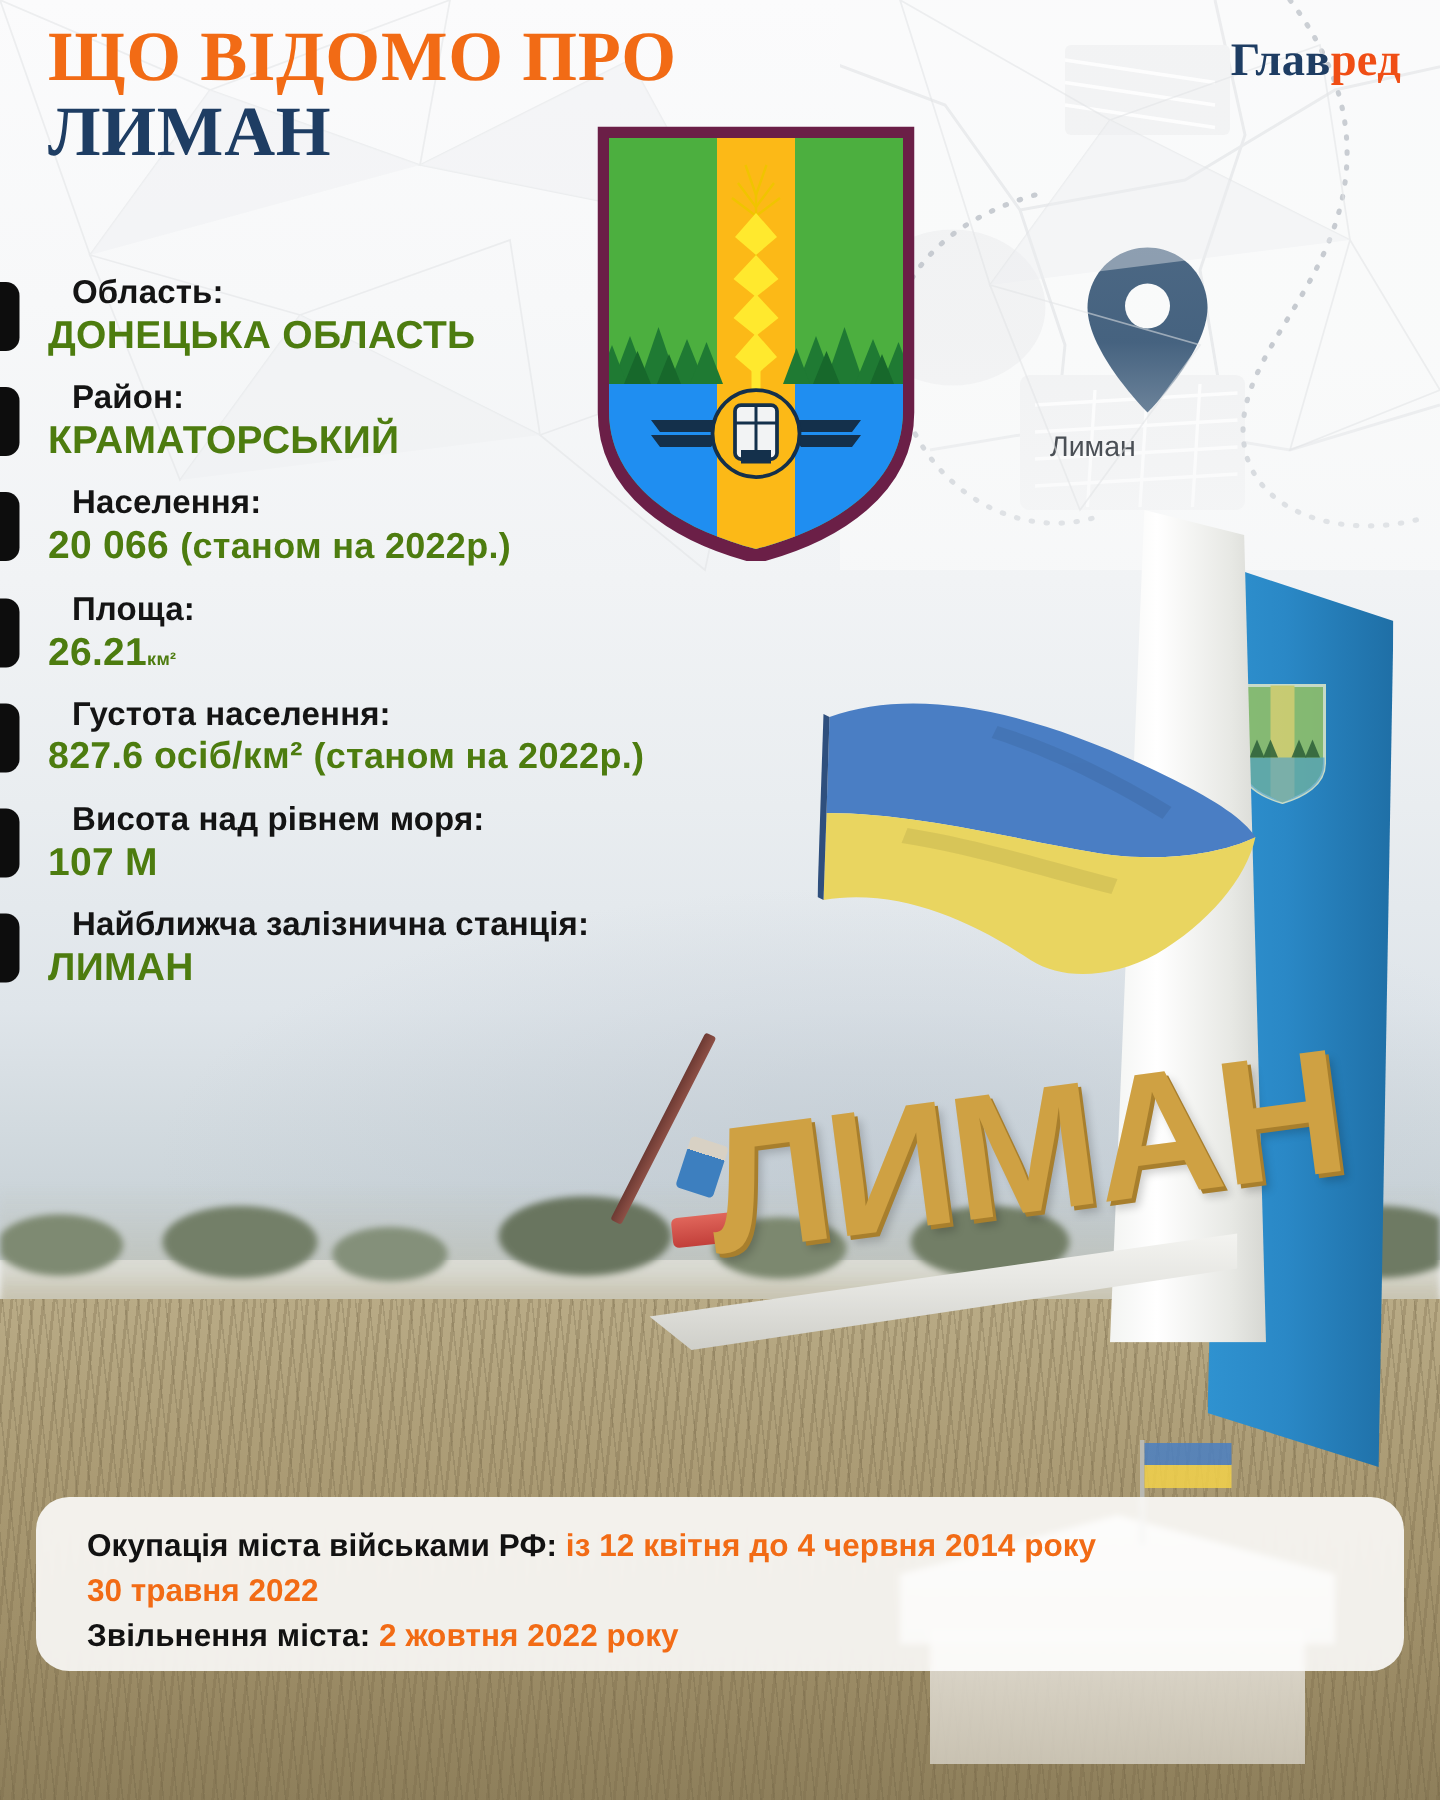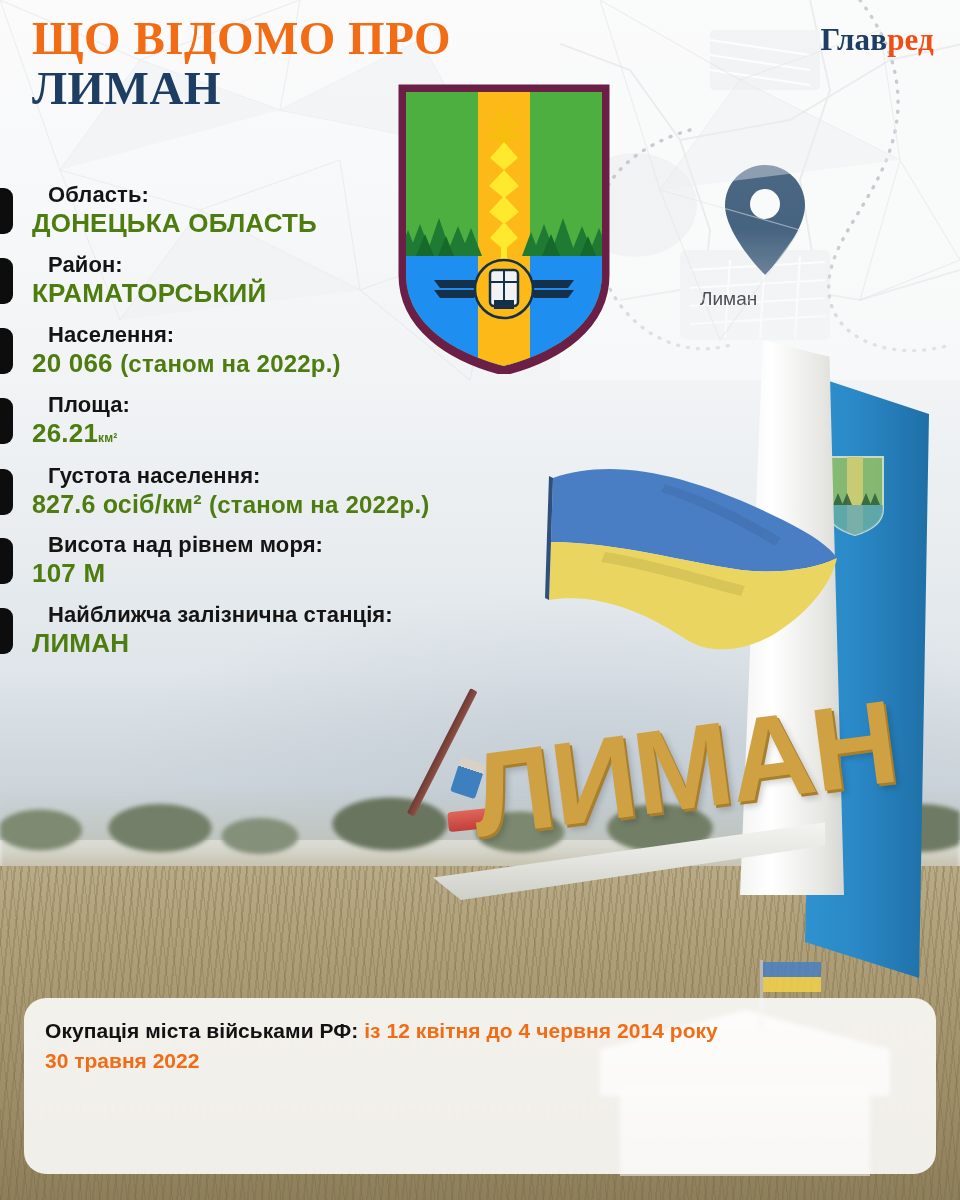--- a/index.html
+++ b/index.html
@@ -154,24 +154,24 @@
     background:linear-gradient(180deg,#d8d1c4 0 26%, #3d7fbf 26% 100%);border-radius:3px;
     transform:rotate(18deg);}
   .flagpole-base{position:absolute;left:448px;top:810px;width:44px;height:20px;
     background:linear-gradient(180deg,#e0665b,#c23f3a);border-radius:4px;transform:rotate(-6deg);}
   .flag{
     position:absolute;left:545px;top:450px;width:300px;height:225px;
   }
 
   
   .banner{
-    position:absolute;left:24px;top:998px;width:912px;height:176px;
+    position:absolute;left:24px;top:998px;width:912px;height:116px;
     background:rgba(255,255,255,.87);
     border-radius:22px;
-    padding:18px 21px;box-sizing:border-box;
+    padding:18px 34px;box-sizing:border-box;
     backdrop-filter:blur(2px);
   }
   .b-line{color:#121212;font-size:21px;font-weight:bold;line-height:1.42;letter-spacing:.05px;}
   .b-line .hi{color:#f26b15;}
   .b-line2{color:#f26b15;font-size:21px;font-weight:bold;line-height:1.42;}
 </style>
 </head>
 <body>
 
 <div class="poster">
@@ -380,15 +380,19 @@
   </svg>
 
   <div class="mon-word">ЛИМАН</div>
 
   <div class="banner">
     <div class="b-line">
       <span>Окупація міста військами РФ:</span>
       <span class="hi">із 12 квітня до 4 червня 2014 року</span>
     </div>
     <div class="b-line2">30 травня 2022</div>
+    <div class="b-line">
+      <span>Звільнення міста:</span>
+      <span class="hi">2 жовтня 2022 року</span>
+    </div>
   </div>
 
 </div>
 
 </body></html>

